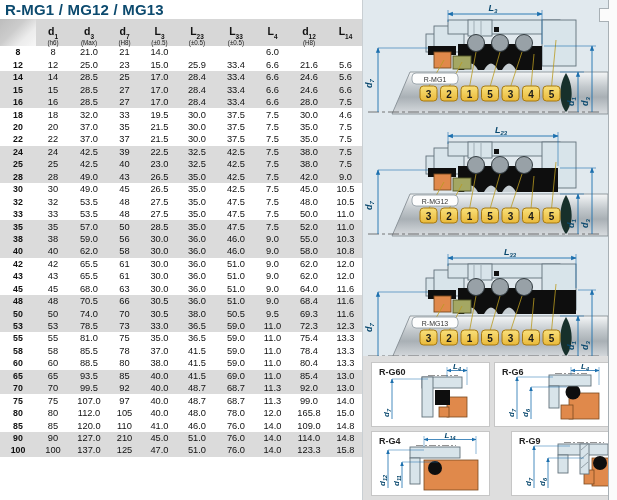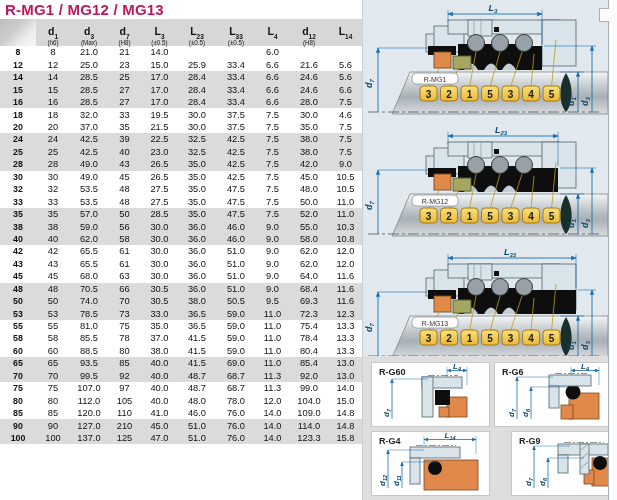--- a/index.html
+++ b/index.html
@@ -3,21 +3,21 @@
 <meta charset="utf-8">
 <style>
   * { margin:0; padding:0; box-sizing:border-box; }
   html,body { width:617px; height:500px; }
   body {
     font-family:"Liberation Sans", sans-serif;
     background:#ffffff; position:relative; overflow:hidden;
     -webkit-font-smoothing:antialiased;
   }
   
-  .title { position:absolute; left:5px; top:1px; font-size:15px; font-weight:bold; color:#be185d; letter-spacing:0.2px; }
+  .title { position:absolute; left:5px; top:1px; font-size:15px; font-weight:bold; color:#0c4a6e; letter-spacing:0.2px; }
   .tblwrap { position:absolute; left:0; top:19px; width:362px; }
   table { border-collapse:collapse; table-layout:fixed; width:362px; }
   thead th { background:#d7d7d7; vertical-align:top; padding-top:2px; height:25px; font-weight:normal; }
   thead th.corner { background:linear-gradient(135deg,#bdbdbd 0%,#cccccc 40%,#ececec 70%,#f7f7f7 100%); }
   .hm { font-size:10.5px; font-weight:bold; color:#111; }
   sub.hs { font-size:6.5px; font-weight:bold; color:#111; }
   .hn { font-size:6.3px; color:#222; margin-top:-1px; }
   tbody td { height:12.45px; font-size:9.3px; color:#111; text-align:center; vertical-align:middle; white-space:nowrap; }
   tbody td.sz { font-weight:bold; font-size:8.8px; }
   tbody tr.g td { background:#dbdbdb; }
@@ -166,20 +166,32 @@
           <td class="">20</td>
           <td class="">37.0</td>
           <td class="">35</td>
           <td class="">21.5</td>
           <td class="">30.0</td>
           <td class="">37.5</td>
           <td class="">7.5</td>
           <td class="">35.0</td>
           <td class="">7.5</td>
         </tr>
+        <tr class="">
+          <td class="sz">22</td>
+          <td class="">22</td>
+          <td class="">37.0</td>
+          <td class="">37</td>
+          <td class="">21.5</td>
+          <td class="">30.0</td>
+          <td class="">37.5</td>
+          <td class="">7.5</td>
+          <td class="">35.0</td>
+          <td class="">7.5</td>
+        </tr>
         <tr class="g">
           <td class="sz">24</td>
           <td class="">24</td>
           <td class="">42.5</td>
           <td class="">39</td>
           <td class="">22.5</td>
           <td class="">32.5</td>
           <td class="">42.5</td>
           <td class="">7.5</td>
           <td class="">38.0</td>
@@ -427,21 +439,21 @@
         </tr>
         <tr class="">
           <td class="sz">80</td>
           <td class="">80</td>
           <td class="">112.0</td>
           <td class="">105</td>
           <td class="">40.0</td>
           <td class="">48.0</td>
           <td class="">78.0</td>
           <td class="">12.0</td>
-          <td class="">104.0</td>
+          <td class="">165.8</td>
           <td class="">15.0</td>
         </tr>
         <tr class="">
           <td class="sz">85</td>
           <td class="">85</td>
           <td class="">120.0</td>
           <td class="">110</td>
           <td class="">41.0</td>
           <td class="">46.0</td>
           <td class="">76.0</td>

